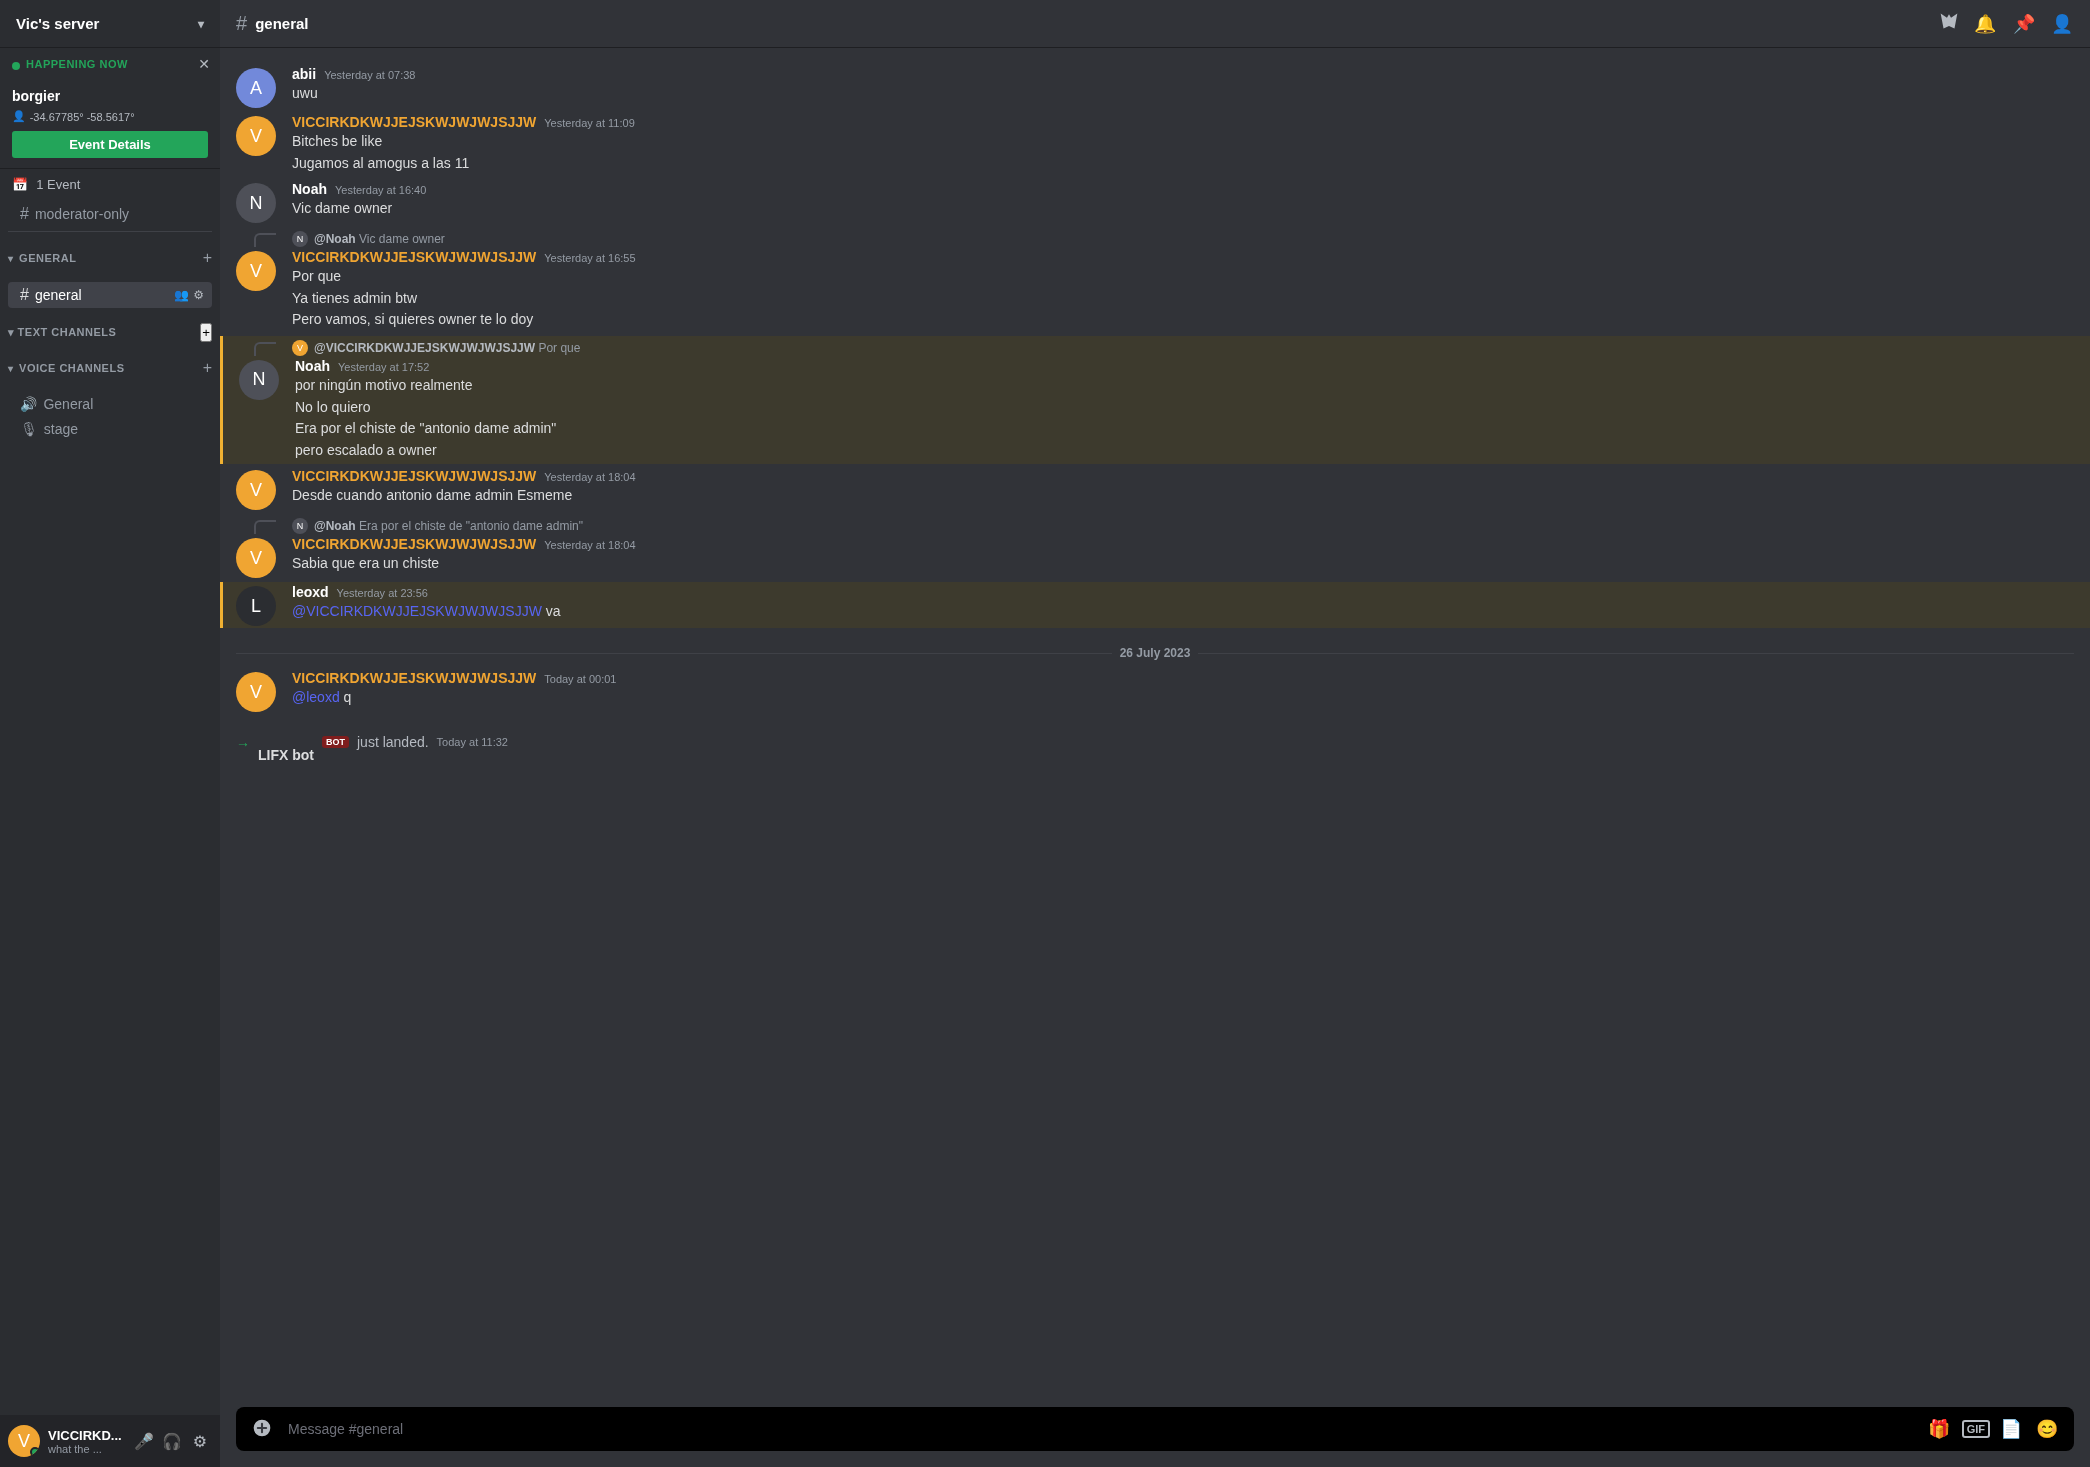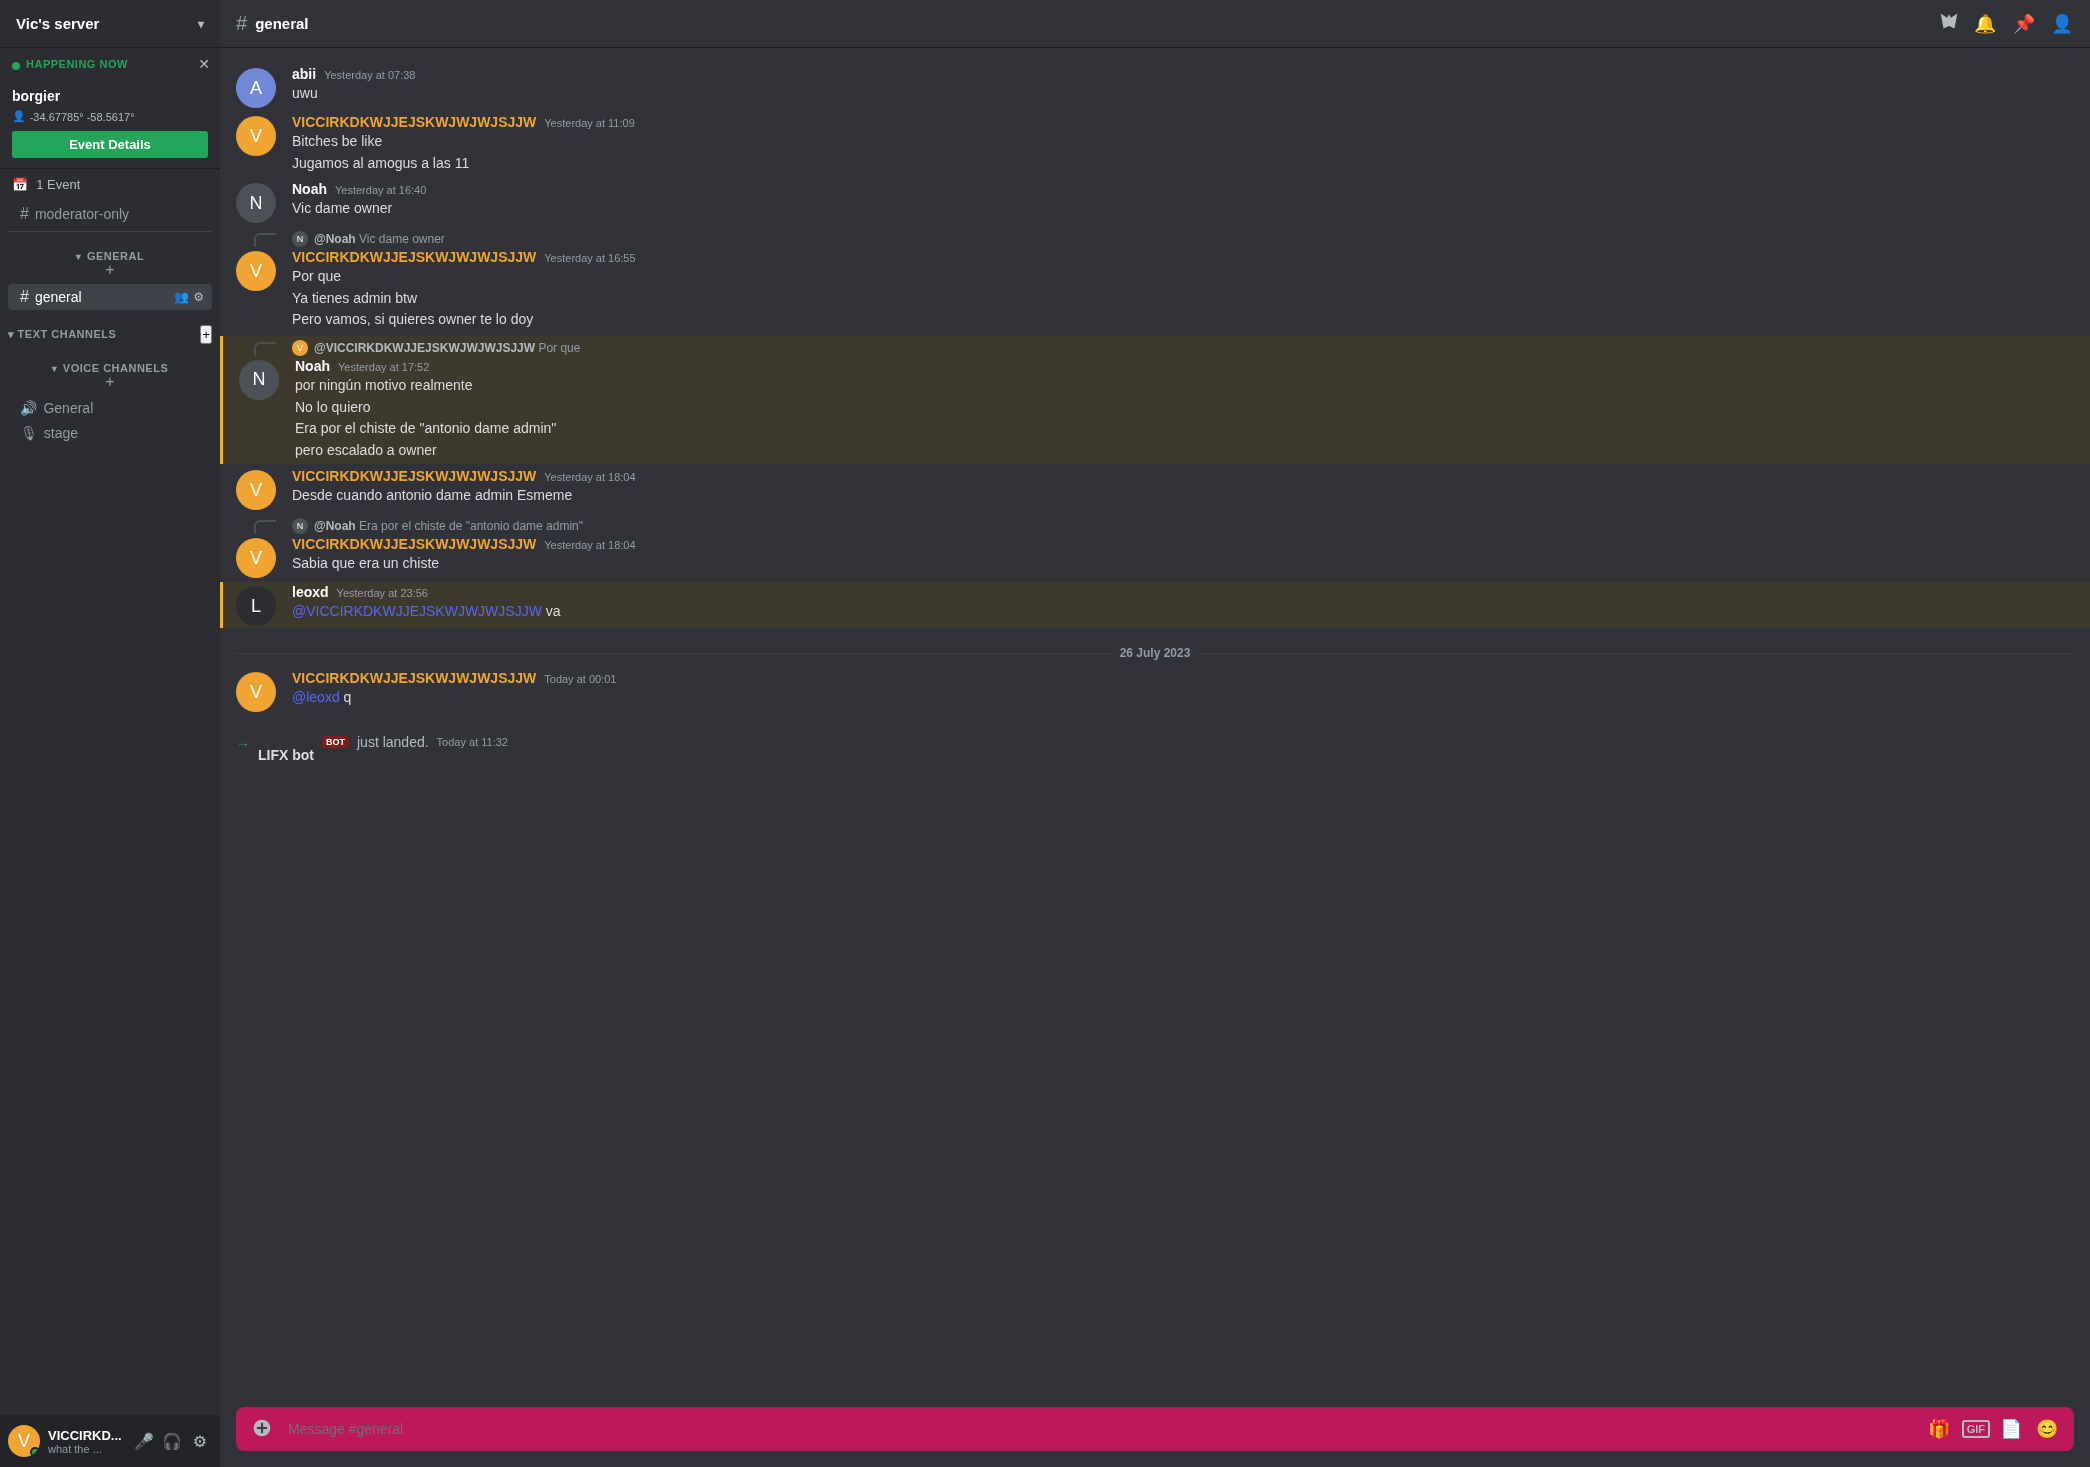--- a/index.html
+++ b/index.html
@@ -120,29 +120,28 @@
       align-items: center;
       gap: 8px;
       color: #b5bac1;
       font-size: 13px;
       cursor: pointer;
     }
 
     .channel-category {
       display: flex;
       align-items: center;
-      justify-content: flex-end;
-      padding: 14px 8px 5px 8px;
+      justify-content: space-between;
+      padding: 14px 8px 15px 8px;
       font-size: 11px;
       font-weight: 700;
       color: #949ba4;
       text-transform: uppercase;
       letter-spacing: 0.5px;
       cursor: pointer;
-      flex-direction: column;
     }
 
     .channel-category .add-btn {
       color: #949ba4;
       font-size: 16px;
       background: none;
       border: none;
       cursor: pointer;
       line-height: 1;
     }
@@ -547,21 +546,21 @@
     }
 
     
     .input-area {
       padding: 0 16px 16px 16px;
       background: #313338;
       flex-shrink: 0;
     }
 
     .message-input-container {
-      background: #be185d;
+      background: #000000;
       border-radius: 8px;
       display: flex;
       align-items: center;
       padding: 0 8px;
       min-height: 44px;
     }
 
     .input-plus-btn {
       color: #b5bac1;
       font-size: 20px;

